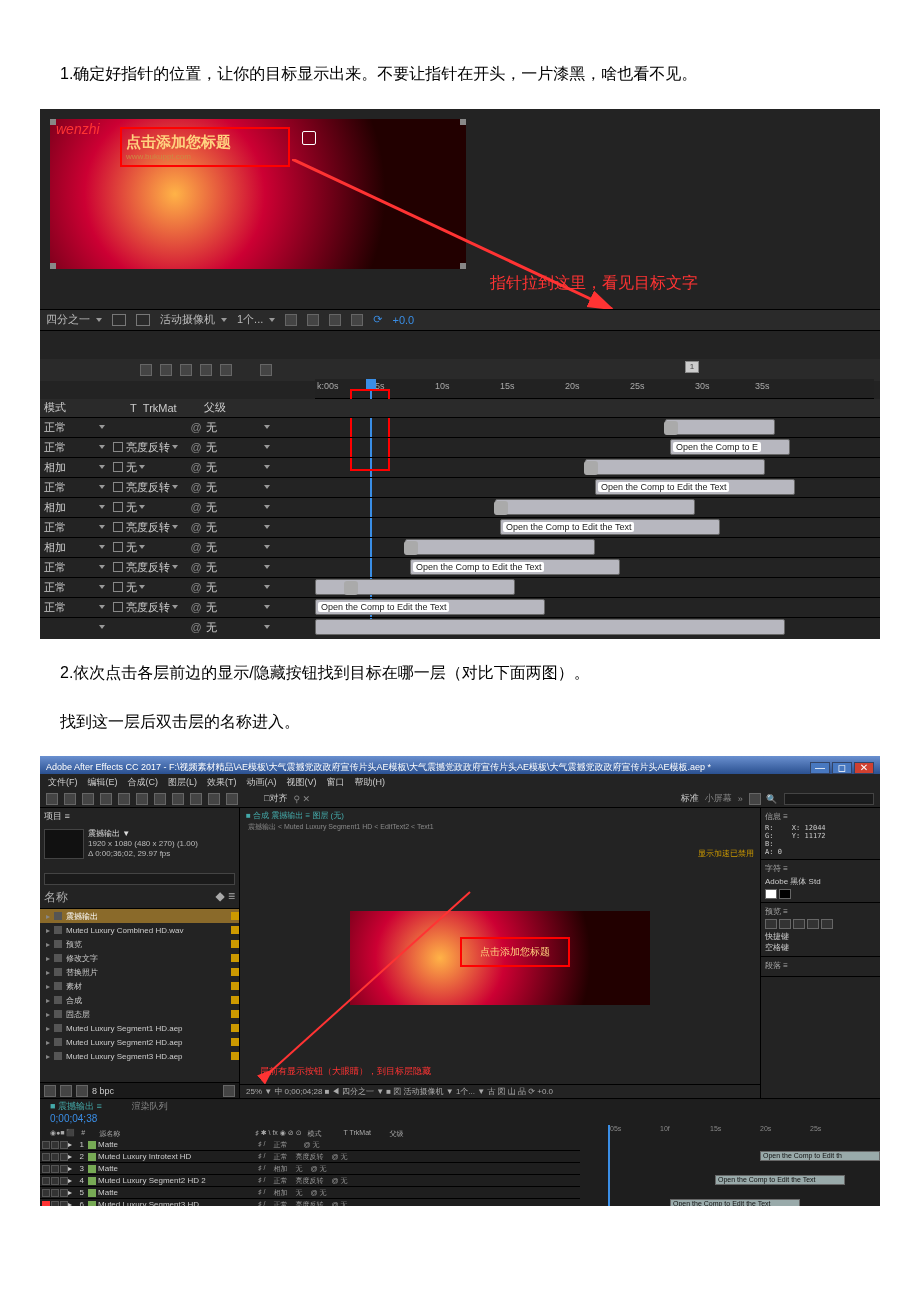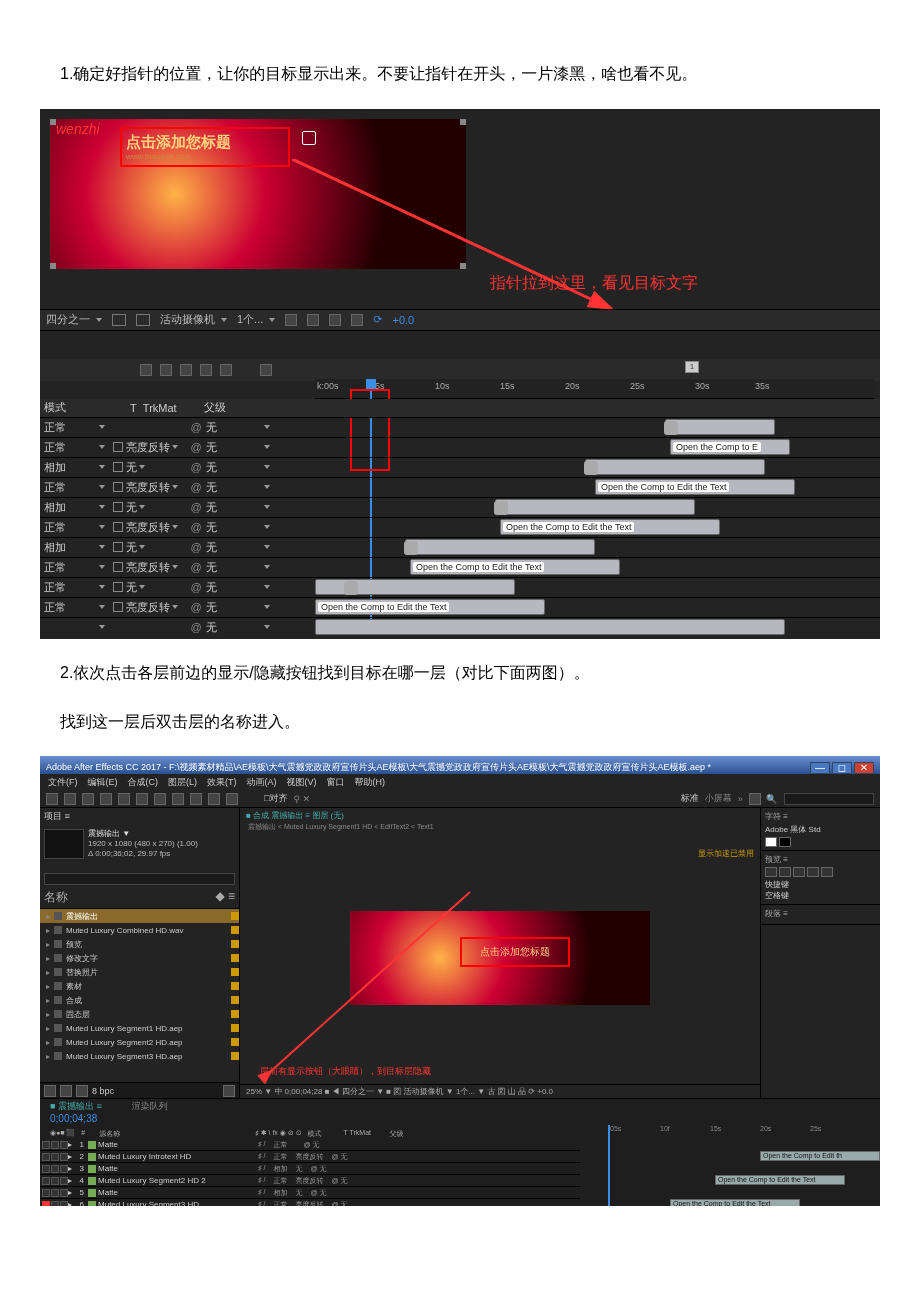--- a/index.html
+++ b/index.html
@@ -608,20 +608,31 @@
               </marker>
             </defs>
           <line x1="30" y1="240" x2="230" y2="60" stroke="#f33" stroke-width="2" marker-start="url(#ah2)"></line>
         </svg>
       </div>
       <div class="comp-foot">25% ▼ 中 0;00;04;28 ■ ◀ 四分之一 ▼ ■ 図 活动摄像机 ▼ 1个... ▼ 古 図 山 品 ⟳ +0.0</div>
     </div>
 
     <div class="rightp">
       <div class="panel-sec">
+        <div class="panel-title">信息 ≡</div>
+        <div style="display:flex; gap:10px;">
+          <pre style="font-size:7px;color:#ccc;">R:
+G:
+B:
+A: 0</pre>
+          <pre style="font-size:7px;color:#ccc;">X: 12044
+Y: 11172</pre>
+        </div>
+      </div>
+      <div class="panel-sec">
         <div class="panel-title">字符 ≡</div>
         <div>Adobe 黑体 Std</div>
         <div class="swatch-row">
           <span class="swatch" style="background:#fff;"></span>
           <span class="swatch" style="background:#000;"></span>
         </div>
       </div>
       <div class="panel-sec">
         <div class="panel-title">预览 ≡</div>
         <div class="playbtns">

